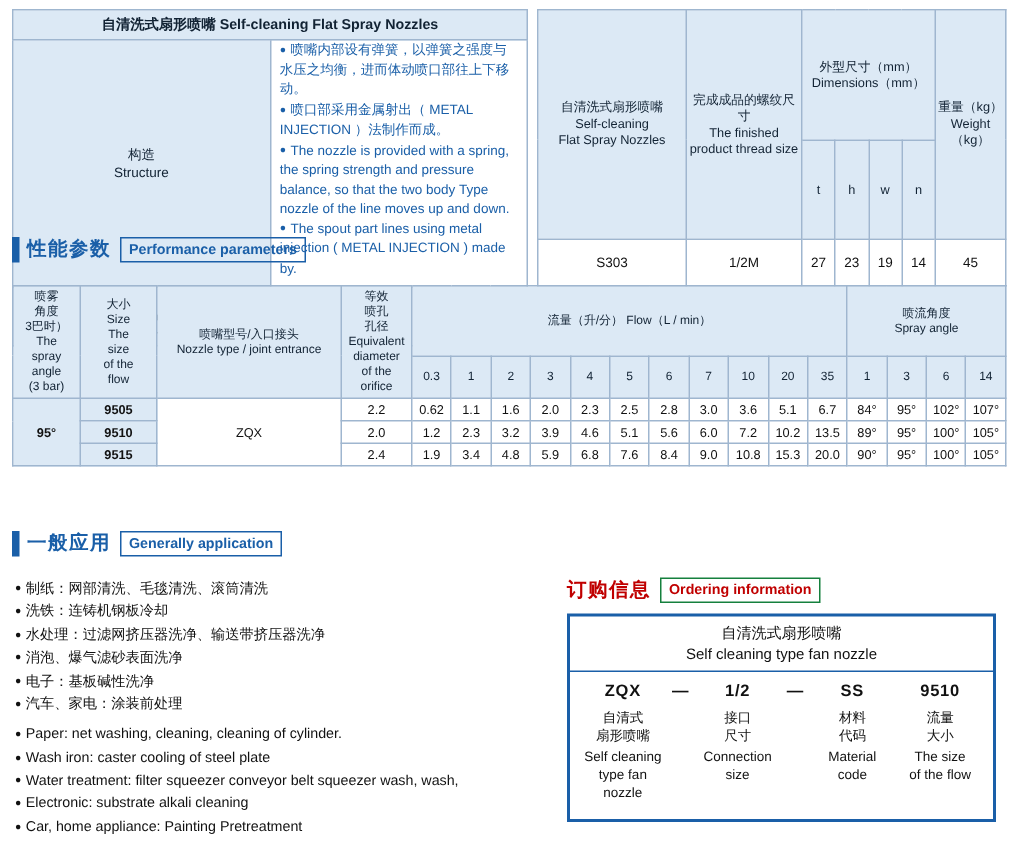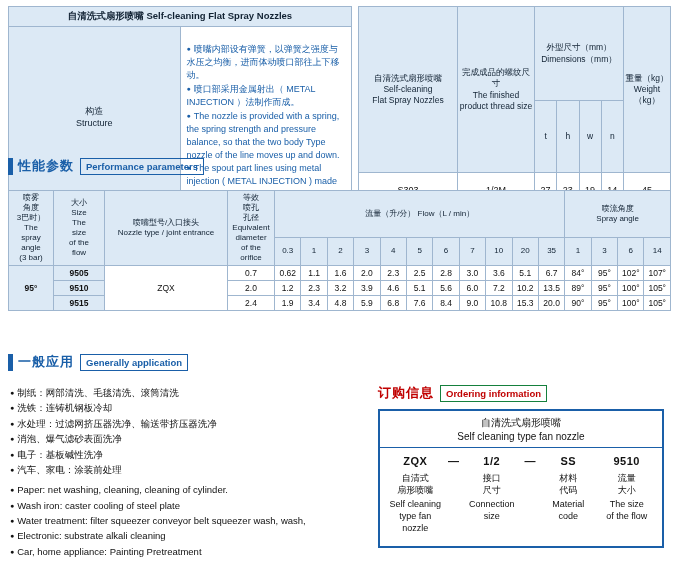--- a/index.html
+++ b/index.html
@@ -23,21 +23,21 @@
 
   table.structure{width:355px;table-layout:fixed;}
   table.structure td{border:1px solid #9fb6cf;}
   .struct-title{
     background:#dce9f5;text-align:center;font-size:9.5px;font-weight:bold;color:#123;
     padding:3px 2px;
   }
   .struct-label{
     width:48px;background:#dce9f5;text-align:center;font-size:9px;line-height:1.35;color:#123;
   }
-  .struct-body{padding:16px 6px 5px 6px;line-height:1.45;}
+  .struct-body{padding:0 6px 5px 6px;line-height:1.45;}
   .struct-body .cn{color:#1a5fa8;font-size:9px;display:block;margin-bottom:1px;}
   .struct-body .en{color:#1a5fa8;font-size:9px;display:block;}
   .struct-body .bullet:before{content:"\25CF";color:#1a5fa8;font-size:7px;margin-right:3px;vertical-align:1px;}
   .mat-cell{height:34px;font-size:9px;padding-left:8px;}
 
   table.dims{width:300px;table-layout:fixed;}
   table.dims th{background:#dce9f5;font-weight:normal;color:#123;text-align:center;font-size:8.5px;line-height:1.3;padding:12px 1px;}
   table.dims td{text-align:center;font-size:9px;padding:3px 1px;}
   .hdr-name{width:96px;}
   .hdr-thread{width:74px;}
@@ -213,21 +213,21 @@
       <th>1</th>
       <th>3</th>
       <th>6</th>
       <th>14</th>
     </tr>
 
     <tr>
       <td rowspan="3" class="rowlabel">95°</td>
       <td class="rowlabel">9505</td>
       <td rowspan="3">ZQX</td>
-      <td>0.7</td>
+      <td>2.2</td>
       <td>0.62</td>
       <td>1.1</td>
       <td>1.6</td>
       <td>2.0</td>
       <td>2.3</td>
       <td>2.5</td>
       <td>2.8</td>
       <td>3.0</td>
       <td>3.6</td>
       <td>5.1</td>

